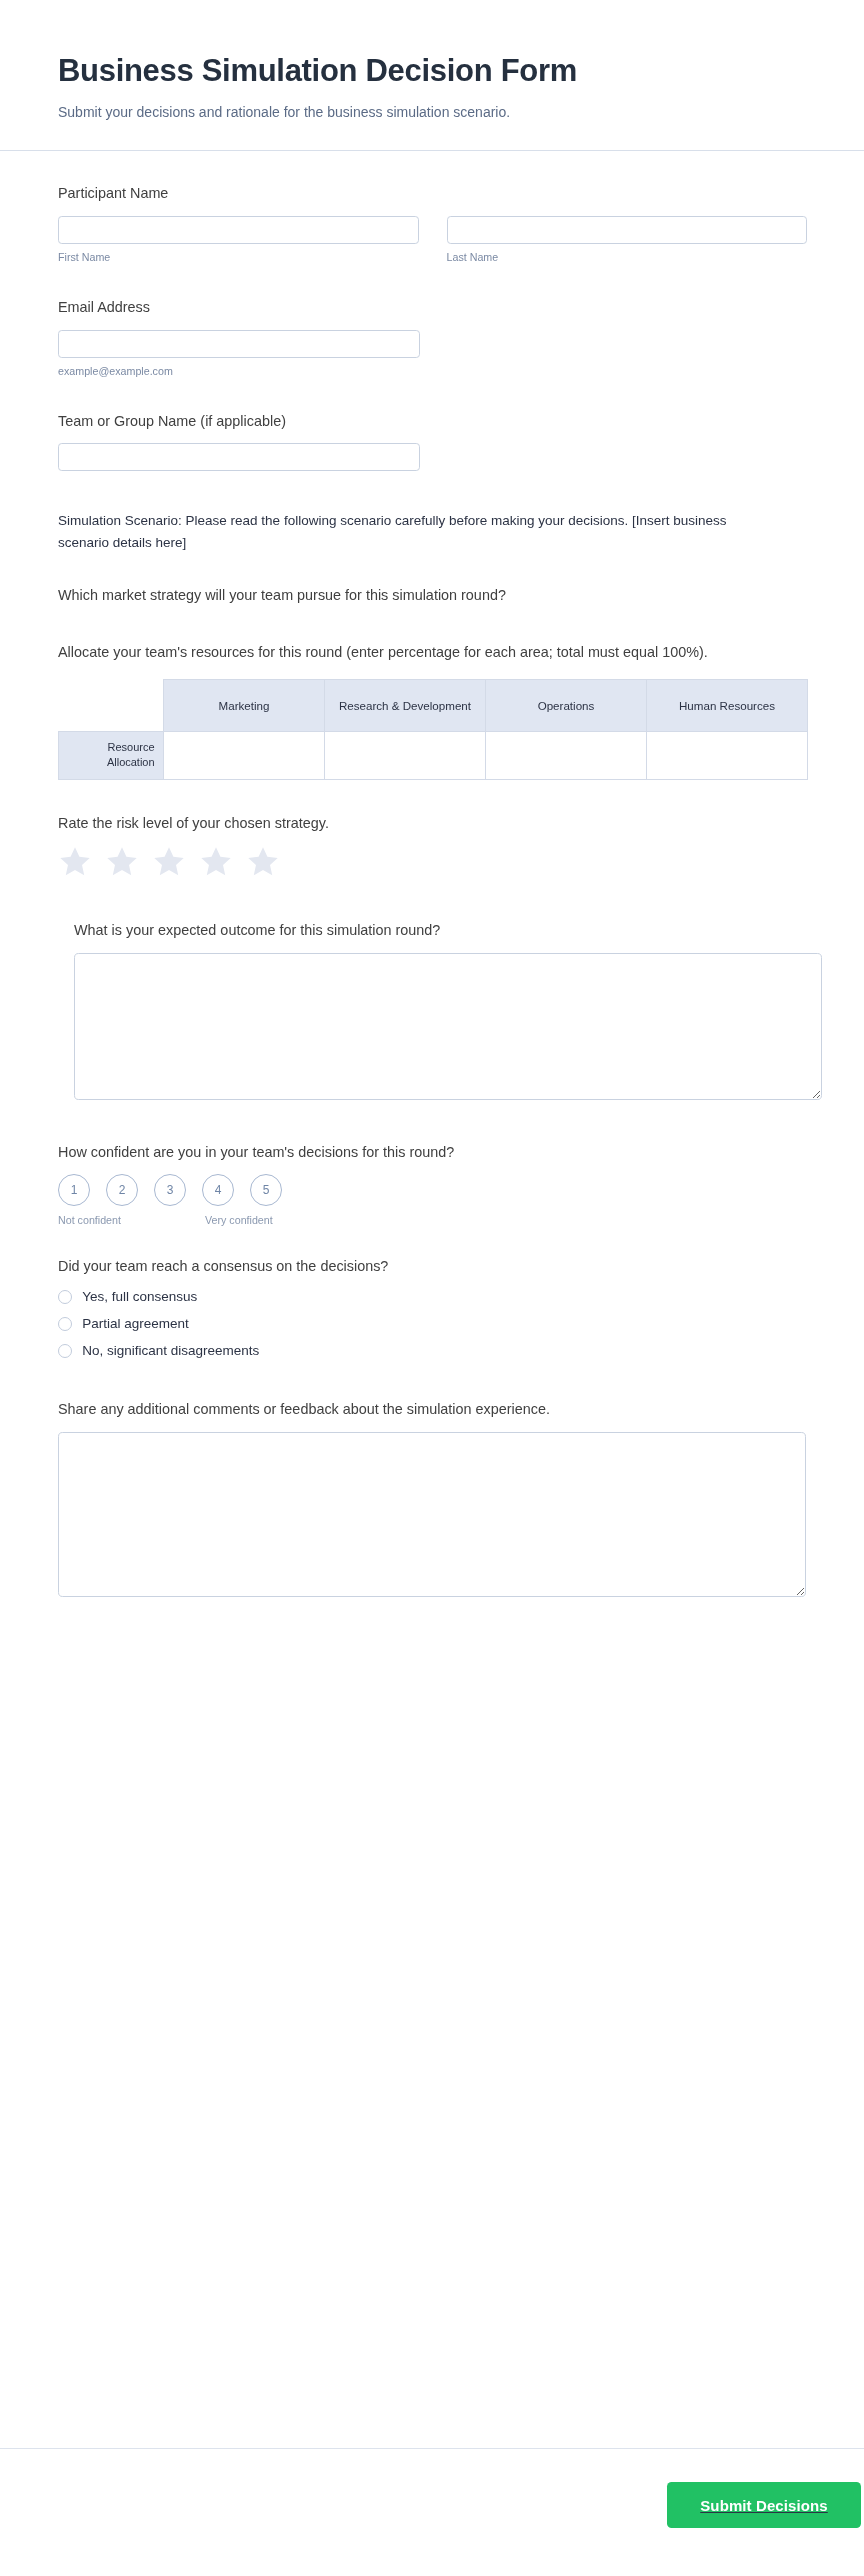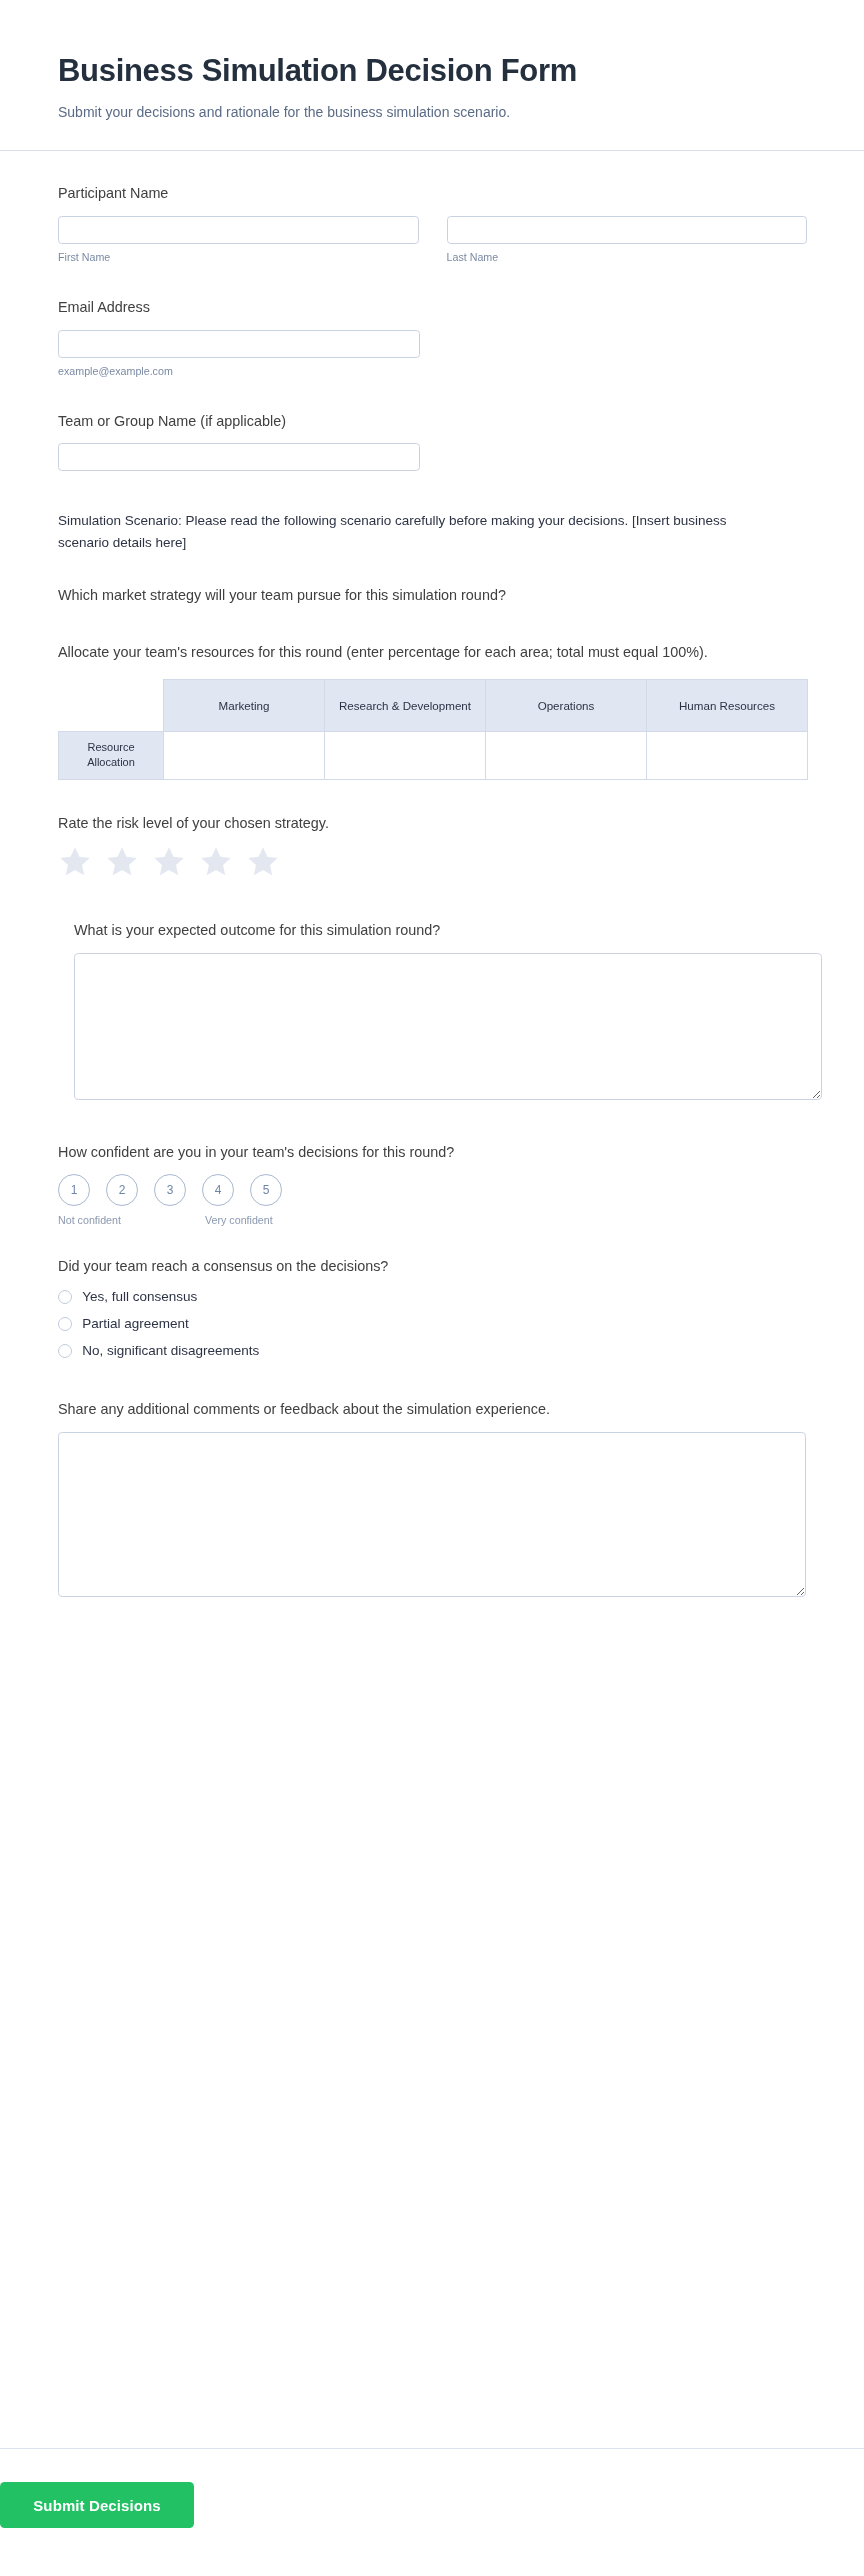--- a/index.html
+++ b/index.html
@@ -150,21 +150,21 @@
     padding: 9.3px 5.6px;
     height: 52px;
     vertical-align: middle;
     width: 161px;
   }
   table.matrix td.row-head {
     background: #e0e6f2;
     color: #2c3345;
     font-size: 11px;
     line-height: 1.35;
-    text-align: center;
+    text-align: right;
     padding: 7.4px 8.4px;
     vertical-align: middle;
     width: 105px;
   }
   table.matrix td.cell {
     background: #ffffff;
     height: 48px;
   }
 
   
@@ -225,24 +225,25 @@
     color: #8b99b0;
     width: 270px;
     position: relative;
   }
   .legend-left  { position: absolute; left: 0; }
   .legend-right { position: absolute; left: 147px; }
 
   
   .form-footer {
     border-top: 0.9px solid #dde3ed;
-    padding: 33px 13px 48px 0;
-    display: flex;
-    justify-content: flex-start;
+    padding: 33px 4px 48px 0;
+    display: flex;
+    justify-content: flex-end;
     margin-top: 26px;
+    text-decoration: underline;
   }
   .submit-btn {
     background: #21c164;
     color: #ffffff;
     border: none;
     border-radius: 4.6px;
     font-family: "Liberation Sans", sans-serif;
     font-size: 15px;
     font-weight: bold;
     padding: 0 28px;

